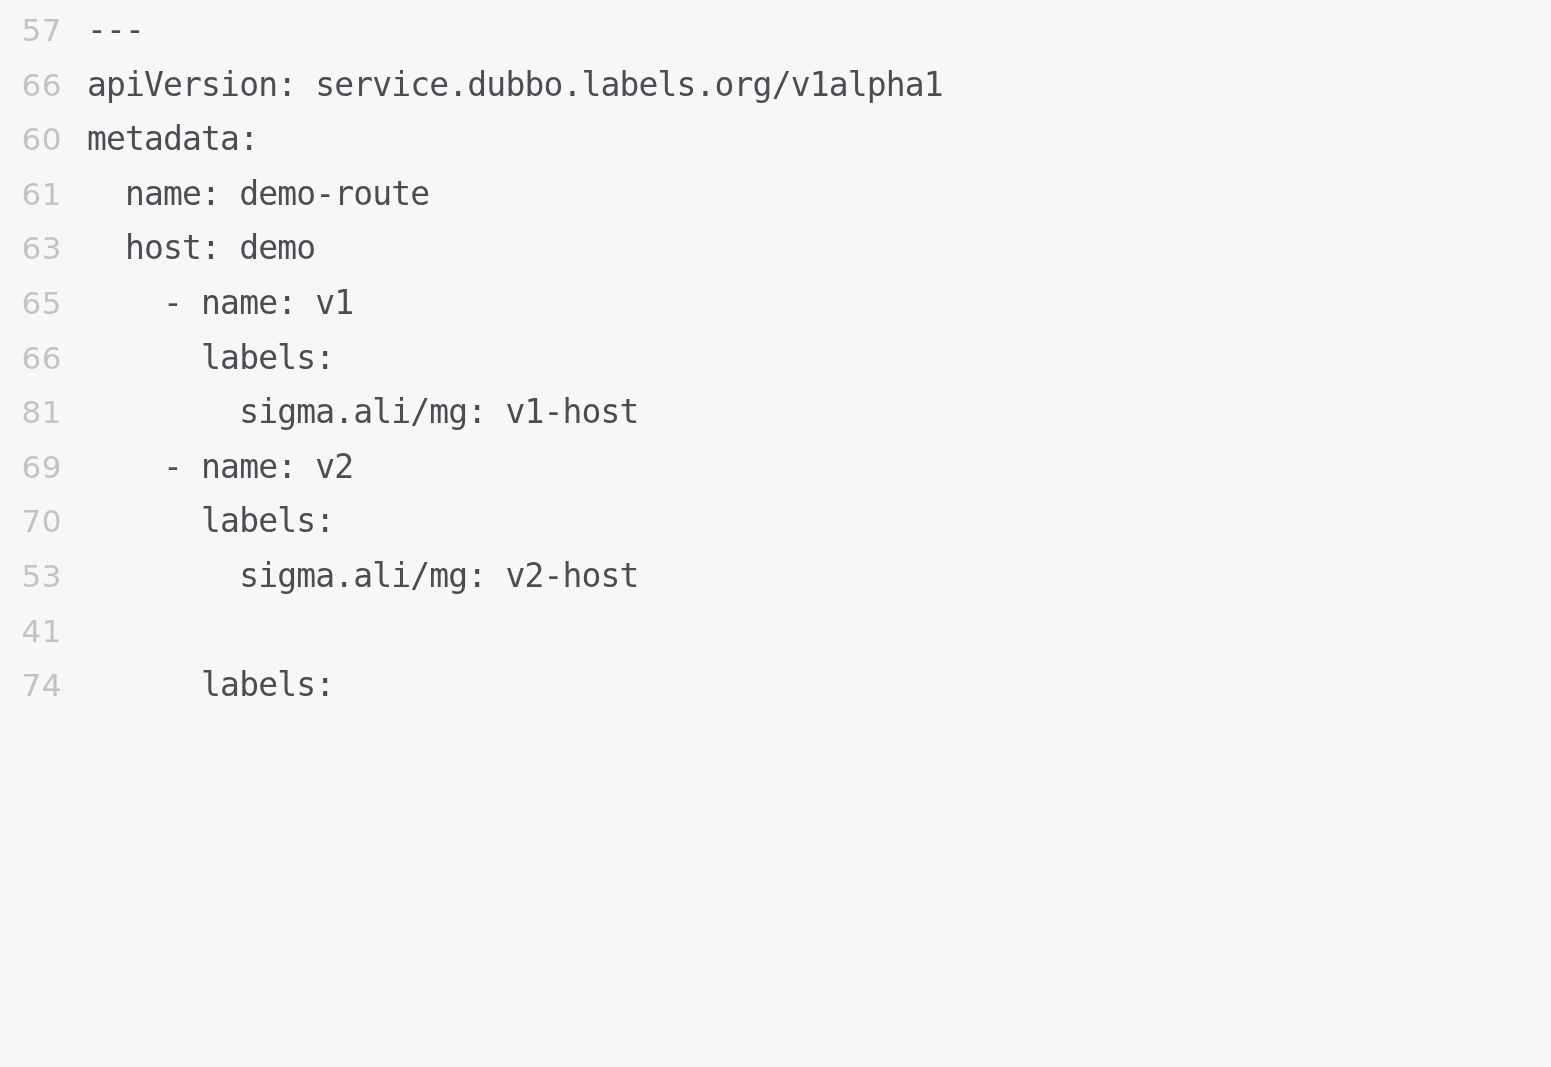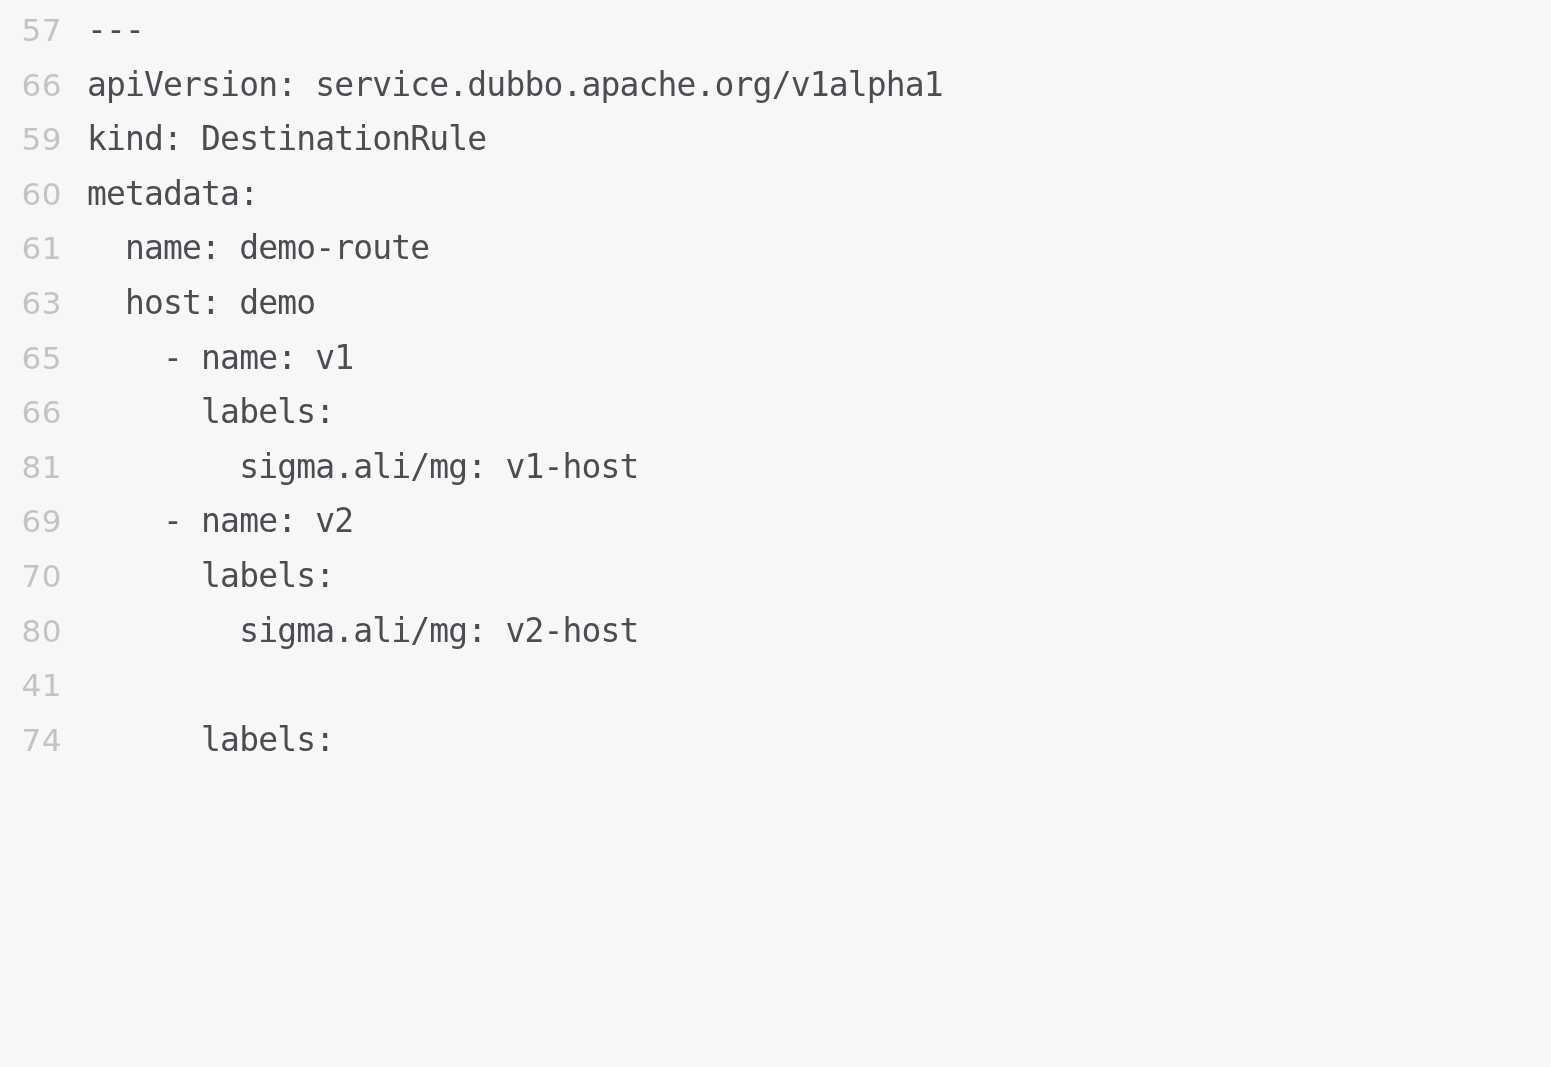--- a/index.html
+++ b/index.html
@@ -58,27 +58,26 @@
     white-space: pre;
     flex: 1;
   }
 </style>
 </head>
 <body>
 
 <div id="editor">
   <div id="code-lines">
       <div class="code-line"><span class="line-number">57</span><span class="line-content">---</span></div>
-      <div class="code-line"><span class="line-number">66</span><span class="line-content">apiVersion: service.dubbo.apache.org/v1alpha1</span></div>
-      <div class="code-line"><span class="line-number">59</span><span class="line-content">kind: DestinationRule</span></div>
+      <div class="code-line"><span class="line-number">66</span><span class="line-content">apiVersion: service.dubbo.labels.org/v1alpha1</span></div>
       <div class="code-line"><span class="line-number">60</span><span class="line-content">metadata:</span></div>
       <div class="code-line"><span class="line-number">61</span><span class="line-content">  name: demo-route</span></div>
       <div class="code-line"><span class="line-number">63</span><span class="line-content">  host: demo</span></div>
       <div class="code-line"><span class="line-number">65</span><span class="line-content">    - name: v1</span></div>
       <div class="code-line"><span class="line-number">66</span><span class="line-content">      labels:</span></div>
       <div class="code-line"><span class="line-number">81</span><span class="line-content">        sigma.ali/mg: v1-host</span></div>
       <div class="code-line"><span class="line-number">69</span><span class="line-content">    - name: v2</span></div>
       <div class="code-line"><span class="line-number">70</span><span class="line-content">      labels:</span></div>
-      <div class="code-line"><span class="line-number">80</span><span class="line-content">        sigma.ali/mg: v2-host</span></div>
+      <div class="code-line"><span class="line-number">53</span><span class="line-content">        sigma.ali/mg: v2-host</span></div>
       <div class="code-line"><span class="line-number">41</span><span class="line-content"></span></div>
       <div class="code-line"><span class="line-number">74</span><span class="line-content">      labels:</span></div>
     </div>
 </div>
 
 </body></html>

